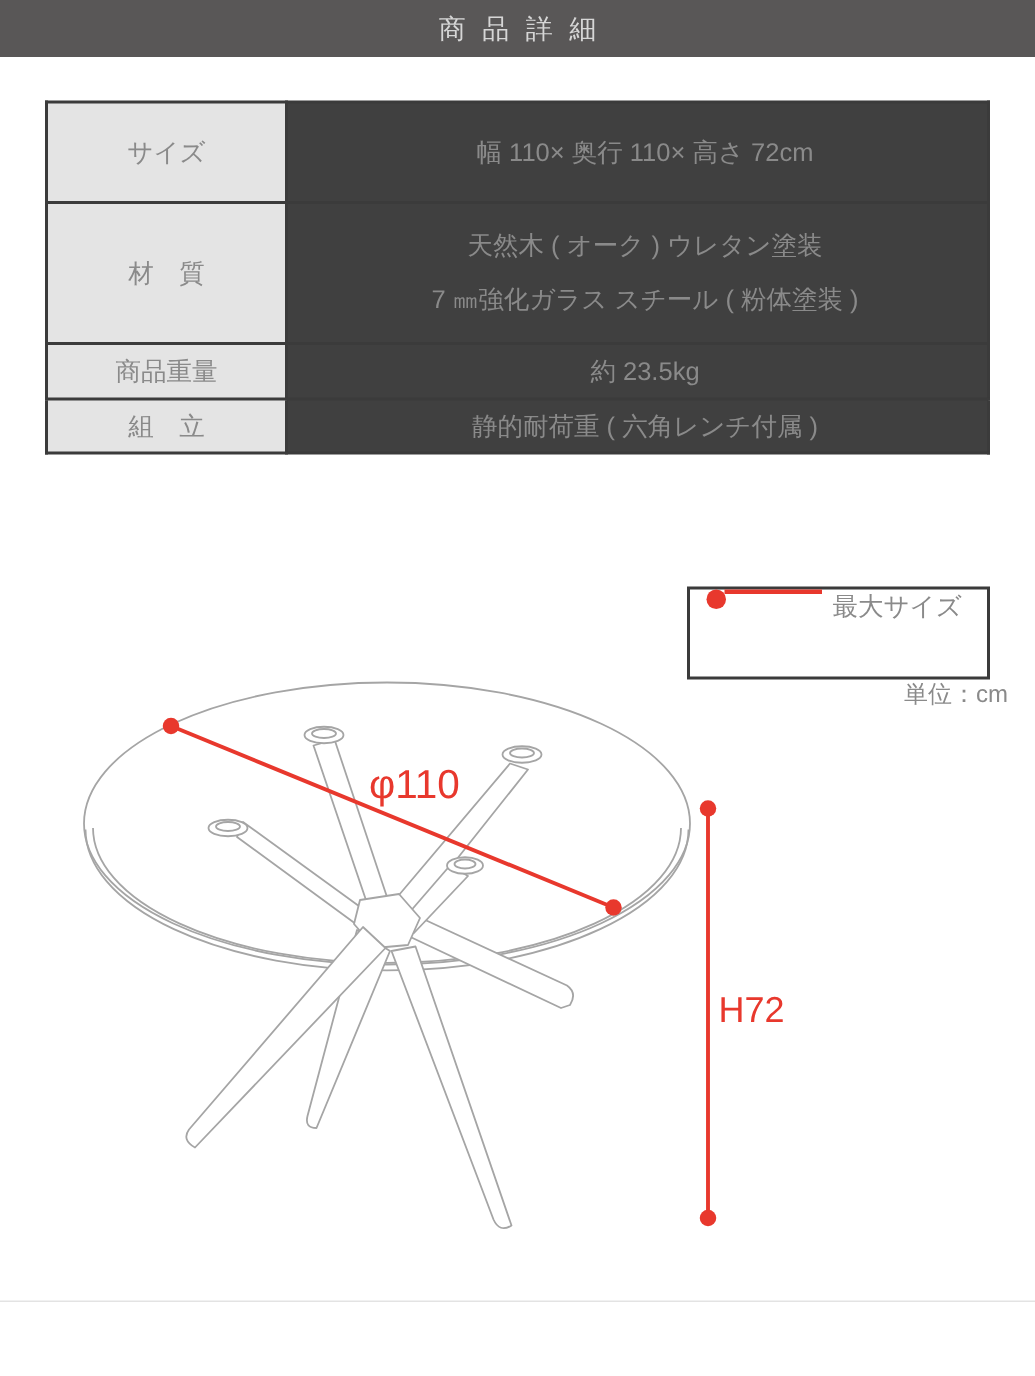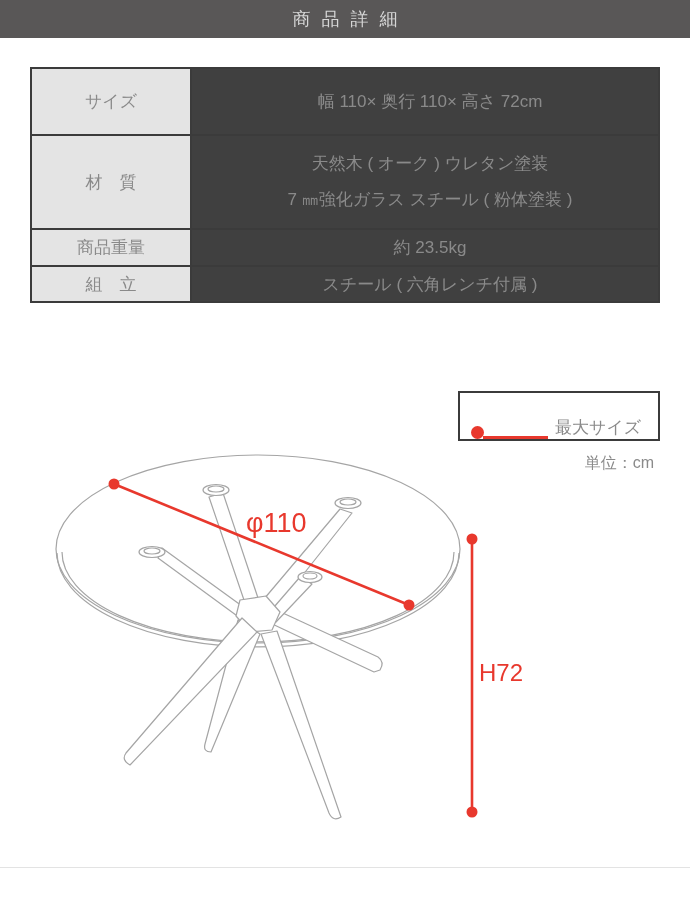--- a/index.html
+++ b/index.html
@@ -35,33 +35,33 @@
   }
   table.spec td{background:#404040;text-align:center;padding:0 10px 0 20px;}
   tr.r1 th,tr.r1 td{height:65px;}
   tr.r2 th,tr.r2 td{height:92px;}
   tr.r3 th,tr.r3 td{height:35px;}
   tr.r4 th,tr.r4 td{height:33px;}
   tr.r5 th,tr.r5 td{height:34px;}
   .mline{line-height:36px;}
   
   .legend{
-    position:absolute;left:458px;top:391px;width:202px;height:50px;
+    position:absolute;left:458px;top:391px;width:202px;height:62px;
     box-sizing:border-box;border:2px solid #3b3b3b;background:#fff;
-    display:flex;align-items:flex-end;padding-left:11px;
+    display:flex;align-items:flex-start;padding-left:11px;
   }
   .legend .dot{
     width:13px;height:13px;border-radius:50%;background:#e8382d;flex:0 0 auto;
   }
   .legend .line{
     width:65px;height:3px;background:#e8382d;flex:0 0 auto;margin-left:-1px;
   }
   .legend .lab{font-size:17px;color:#8a8a8a;margin-left:7px;white-space:nowrap;}
   .unit{
-    position:absolute;right:36px;top:453px;font-size:16px;color:#8a8a8a;
+    position:absolute;right:18px;top:453px;font-size:16px;color:#8a8a8a;
   }
   
   svg.fig{position:absolute;left:0;top:440px;}
   .art{stroke:#a5a5a5;stroke-width:1.2;fill:none;}
   .artf{stroke:#a5a5a5;stroke-width:1.2;fill:#ffffff;stroke-linejoin:round;}
   .red{stroke:#e8382d;}
   .redf{fill:#e8382d;}
   .red-label{fill:#e8382d;font-family:"Liberation Sans","DejaVu Sans",sans-serif;}
   .bottom-divider{
     position:absolute;left:0;top:867px;width:690px;height:1px;background:#e3e3e3;
@@ -88,21 +88,21 @@
           <div class="mline">天然木 ( オーク ) ウレタン塗装</div>
           <div class="mline">7 ㎜強化ガラス スチール ( 粉体塗装 )</div>
         </td>
       </tr>
       <tr class="r3">
         <th>商品重量</th>
         <td>約 23.5kg</td>
       </tr>
       <tr class="r5">
         <th>組　立</th>
-        <td>スチール ( 六角レンチ付属 )</td>
+        <td>静的耐荷重 ( 六角レンチ付属 )</td>
       </tr>
     </tbody>
   </table>
 
   <div class="legend">
     <span class="dot"></span>
     <span class="line"></span>
     <span class="lab">最大サイズ</span>
   </div>
 

